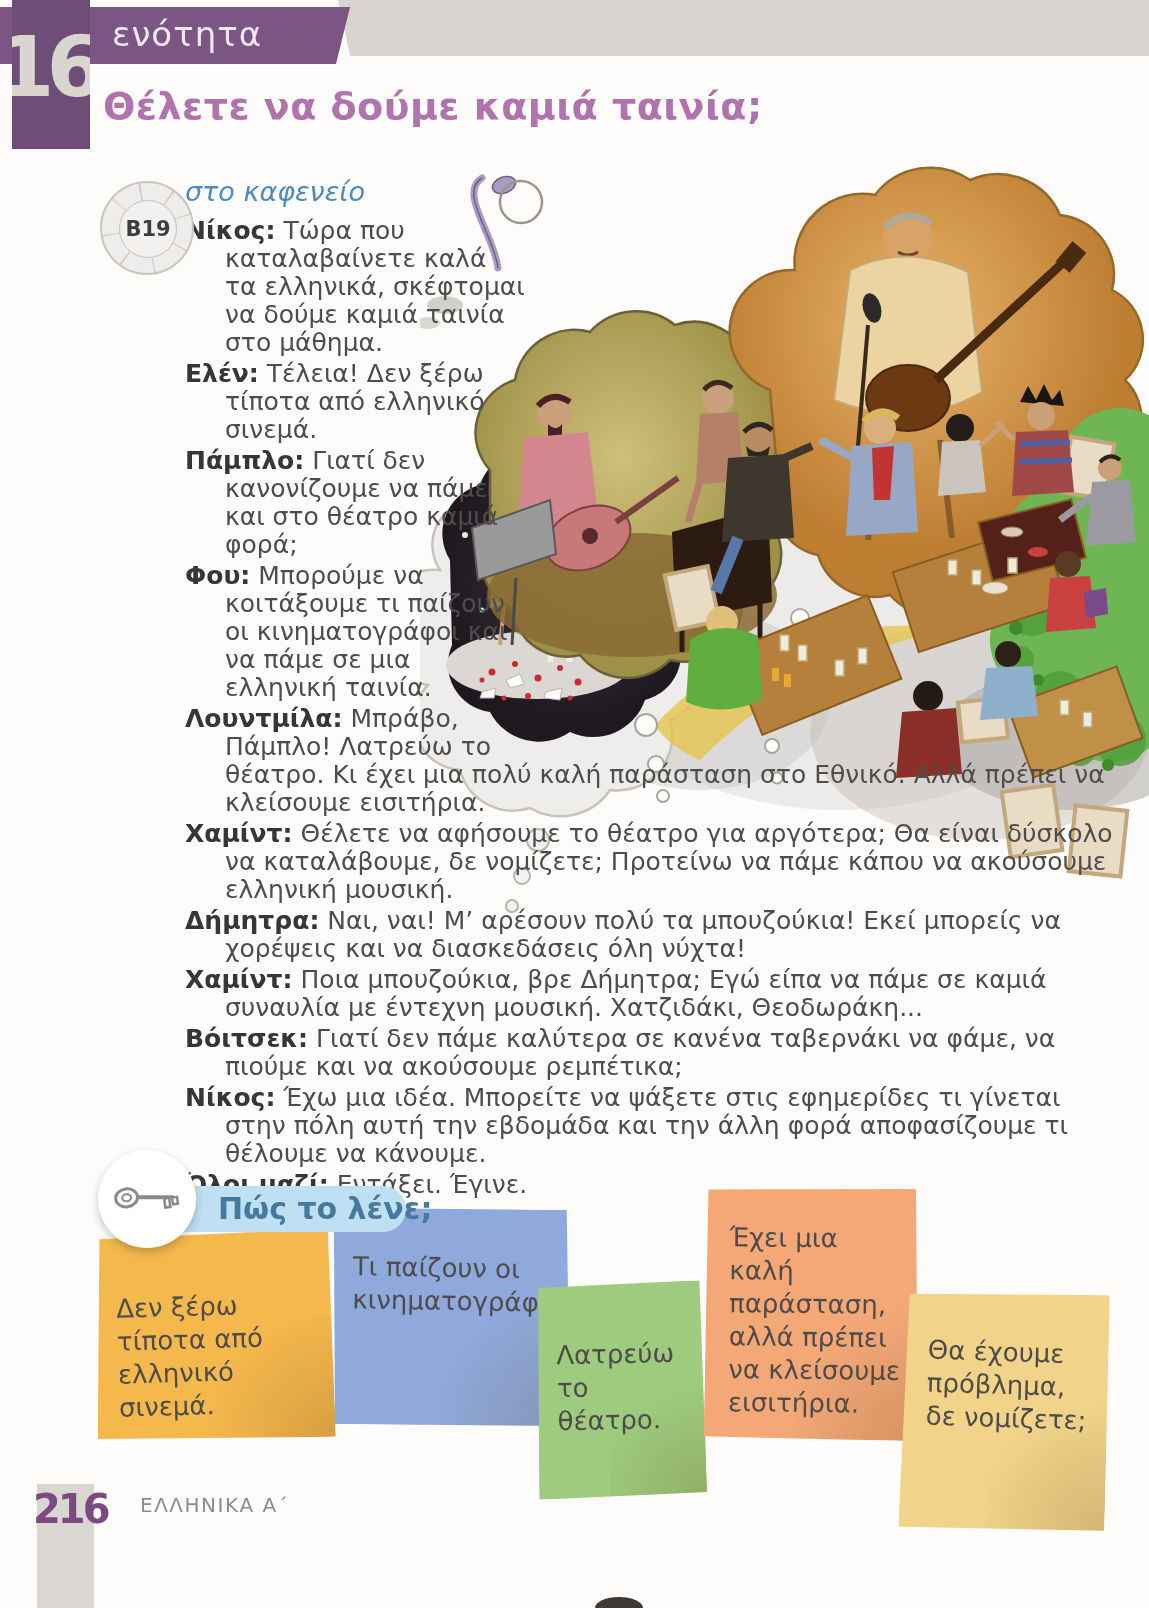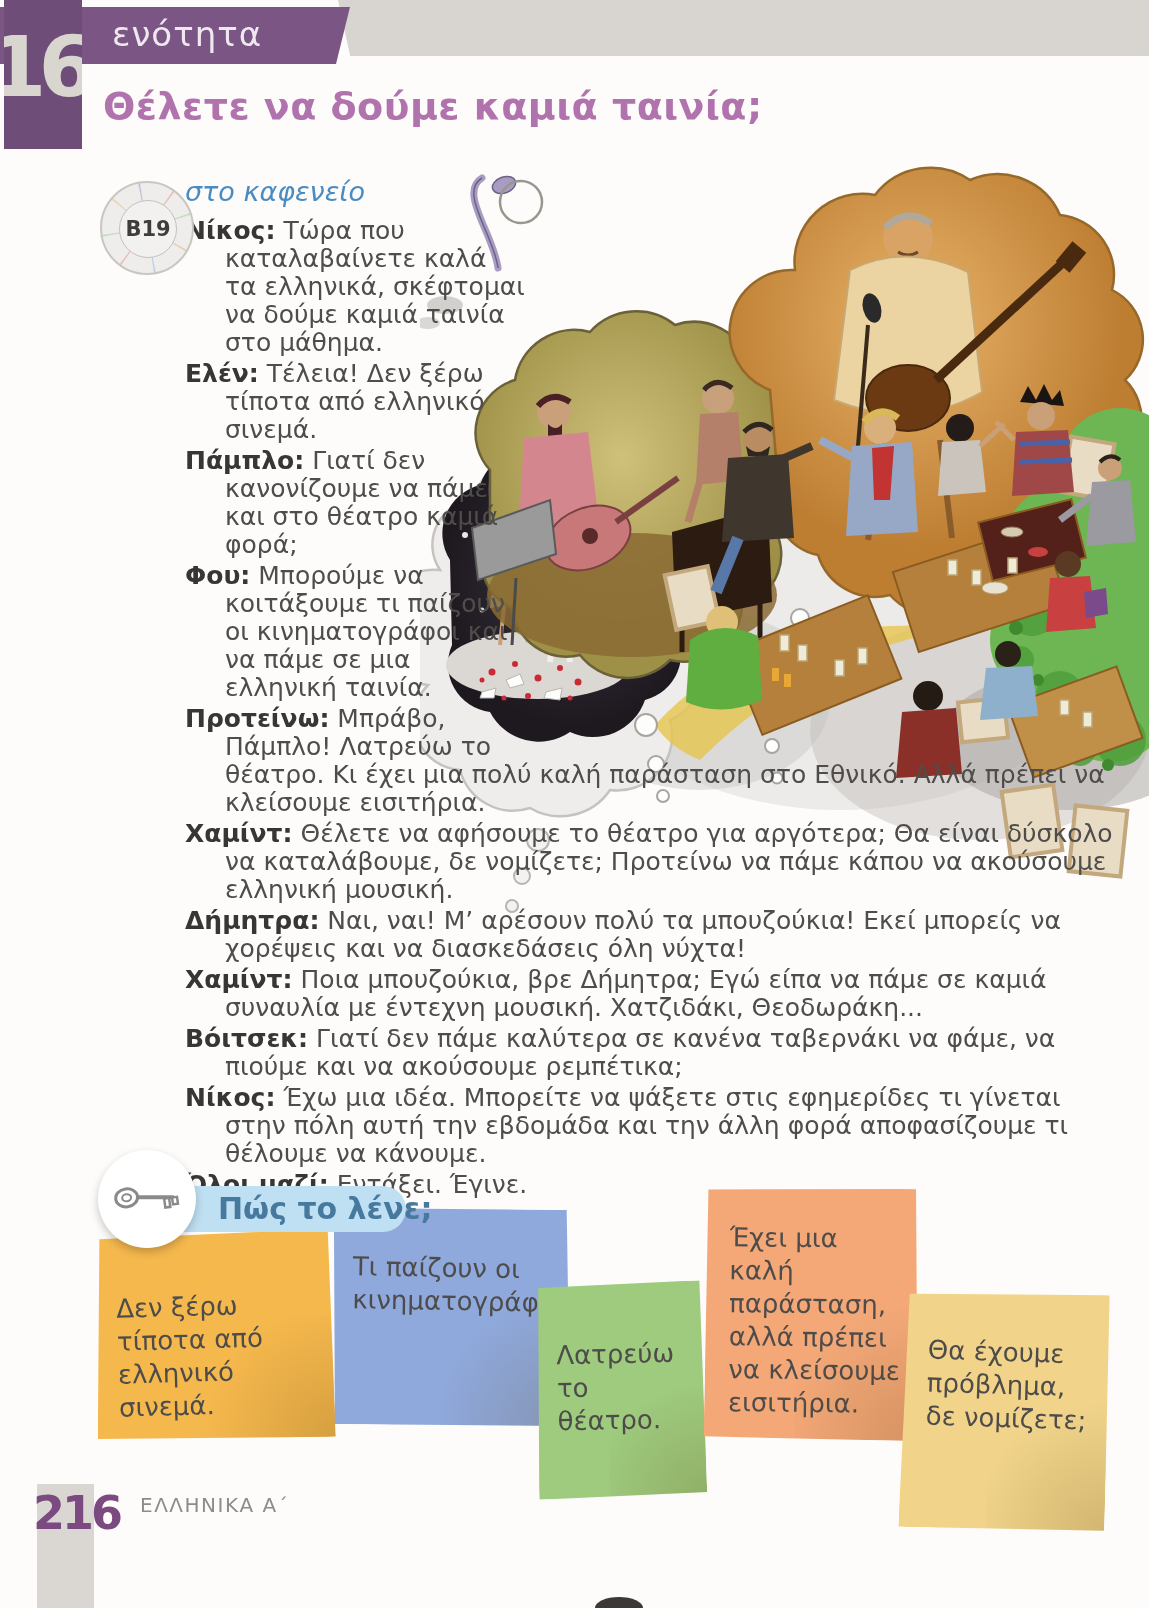--- a/index.html
+++ b/index.html
@@ -6,21 +6,21 @@
   body{width:1149px;height:1608px;position:relative;background:#fdfcfa;overflow:hidden;
        font-family:"DejaVu Sans","Liberation Sans",sans-serif;}
   .abs{position:absolute;}
 
   
   .gray-strip{left:338px;top:0;width:811px;height:56px;background:#d8d5d1;
               clip-path:polygon(0 0,100% 0,100% 100%,1.5% 100%);z-index:1;}
   .band-top{left:0;top:7px;width:350px;height:57px;background:#7b5685;
             clip-path:polygon(0 0,100% 0,96% 100%,0 100%);z-index:2;}
   .unit-label{left:112px;top:14px;font-size:34px;color:#efe9ef;z-index:4;letter-spacing:1px;}
-  .band-16{left:4px;top:0;width:78px;height:149px;background:#6e4e79;z-index:3;overflow:hidden;}
+  .band-16{left:12px;top:0;width:78px;height:149px;background:#6e4e79;z-index:3;overflow:hidden;}
   .num-16{position:absolute;left:-16px;top:18px;font-size:84px;font-weight:900;
           color:#d9d6cf;letter-spacing:-8px;}
 
   .page-title{left:103px;top:84px;font-size:38px;font-weight:bold;color:#b173ad;
               letter-spacing:.5px;z-index:4;}
 
   
   .cd{left:100px;top:181px;width:94px;height:94px;border-radius:50%;z-index:4;
       border:2px solid #c9c6c1;box-sizing:border-box;
       background:conic-gradient(#efedeb 0 34deg,#e7b6b1 36deg,#efedeb 38deg 70deg,
@@ -61,21 +61,21 @@
          clip-path:polygon(0 1%,97% 0,100% 99%,2% 100%);padding:44px 10px 0 20px;}
   .note3{left:537px;top:1282px;width:168px;height:216px;transform:rotate(-1.2deg);
          clip-path:polygon(2% 2%,98% 0,100% 98%,0 100%);padding:56px 8px 0 20px;}
   .note4{left:705px;top:1188px;width:214px;height:252px;transform:rotate(.6deg);
          clip-path:polygon(1% 1%,98% 0,100% 100%,0 99%);padding:34px 10px 0 24px;}
   .note5{left:902px;top:1292px;width:206px;height:238px;transform:rotate(1.8deg);
          clip-path:polygon(2% 2%,99% 0,100% 99%,0 100%);padding:44px 10px 0 24px;}
 
   
   .pagebar{left:37px;top:1484px;width:57px;height:124px;background:#dad7d3;z-index:2;}
-  .pagenum{left:33px;top:1486px;width:60px;text-align:center;font-size:46px;font-weight:900;
+  .pagenum{left:33px;top:1486px;width:60px;text-align:center;font-size:40px;font-weight:900;
            color:#7b4a80;letter-spacing:-3px;z-index:3;}
   .footlabel{left:112px;top:1493px;font-size:20px;color:#8e8c8a;letter-spacing:1.5px;z-index:3;margin-left:28px;}
   .bottom-sliver{left:595px;top:1597px;width:48px;height:22px;border-radius:50%;
                  background:#3c3836;z-index:2;}
 </style>
 </head>
 <body>
 
 <div class="abs gray-strip"></div>
 <div class="abs band-top"></div>
@@ -354,21 +354,21 @@
     <div class="illu-spacer"></div>
 
       <p class="line"><span class="speaker">Νίκος</span> <span>Τώρα που καταλαβαίνετε καλά τα ελληνικά, σκέφτομαι να δούμε καμιά ταινία στο μάθημα.</span></p>
 
       <p class="line"><span class="speaker">Ελέν</span> <span>Τέλεια! Δεν ξέρω τίποτα από ελληνικό σινεμά.</span></p>
 
       <p class="line"><span class="speaker">Πάμπλο</span> <span>Γιατί δεν κανονίζουμε να πάμε και στο θέατρο καμιά φορά;</span></p>
 
       <p class="line"><span class="speaker">Φου</span> <span>Μπορούμε να κοιτάξουμε τι παίζουν οι κινηματογράφοι και να πάμε σε μια ελληνική ταινία.</span></p>
 
-      <p class="line"><span class="speaker">Προτείνω</span> <span>Μπράβο, Πάμπλο! Λατρεύω το θέατρο. Κι έχει μια πολύ καλή παράσταση στο Εθνικό. Αλλά πρέπει να κλείσουμε εισιτήρια.</span></p>
+      <p class="line"><span class="speaker">Λουντμίλα</span> <span>Μπράβο, Πάμπλο! Λατρεύω το θέατρο. Κι έχει μια πολύ καλή παράσταση στο Εθνικό. Αλλά πρέπει να κλείσουμε εισιτήρια.</span></p>
 
       <p class="line"><span class="speaker">Χαμίντ</span> <span>Θέλετε να αφήσουμε το θέατρο για αργότερα; Θα είναι δύσκολο να καταλάβουμε, δε νομίζετε; Προτείνω να πάμε κάπου να ακούσουμε ελληνική μουσική.</span></p>
 
       <p class="line"><span class="speaker">Δήμητρα</span> <span>Ναι, ναι! Μ’ αρέσουν πολύ τα μπουζούκια! Εκεί μπορείς να χορέψεις και να διασκεδάσεις όλη νύχτα!</span></p>
 
       <p class="line"><span class="speaker">Χαμίντ</span> <span>Ποια μπουζούκια, βρε Δήμητρα; Εγώ είπα να πάμε σε καμιά συναυλία με έντεχνη μουσική. Χατζιδάκι, Θεοδωράκη...</span></p>
 
       <p class="line"><span class="speaker">Βόιτσεκ</span> <span>Γιατί δεν πάμε καλύτερα σε κανένα ταβερνάκι να φάμε, να πιούμε και να ακούσουμε ρεμπέτικα;</span></p>
 
       <p class="line"><span class="speaker">Νίκος</span> <span>Έχω μια ιδέα. Μπορείτε να ψάξετε στις εφημερίδες τι γίνεται στην πόλη αυτή την εβδομάδα και την άλλη φορά αποφασίζουμε τι θέλουμε να κάνουμε.</span></p>

